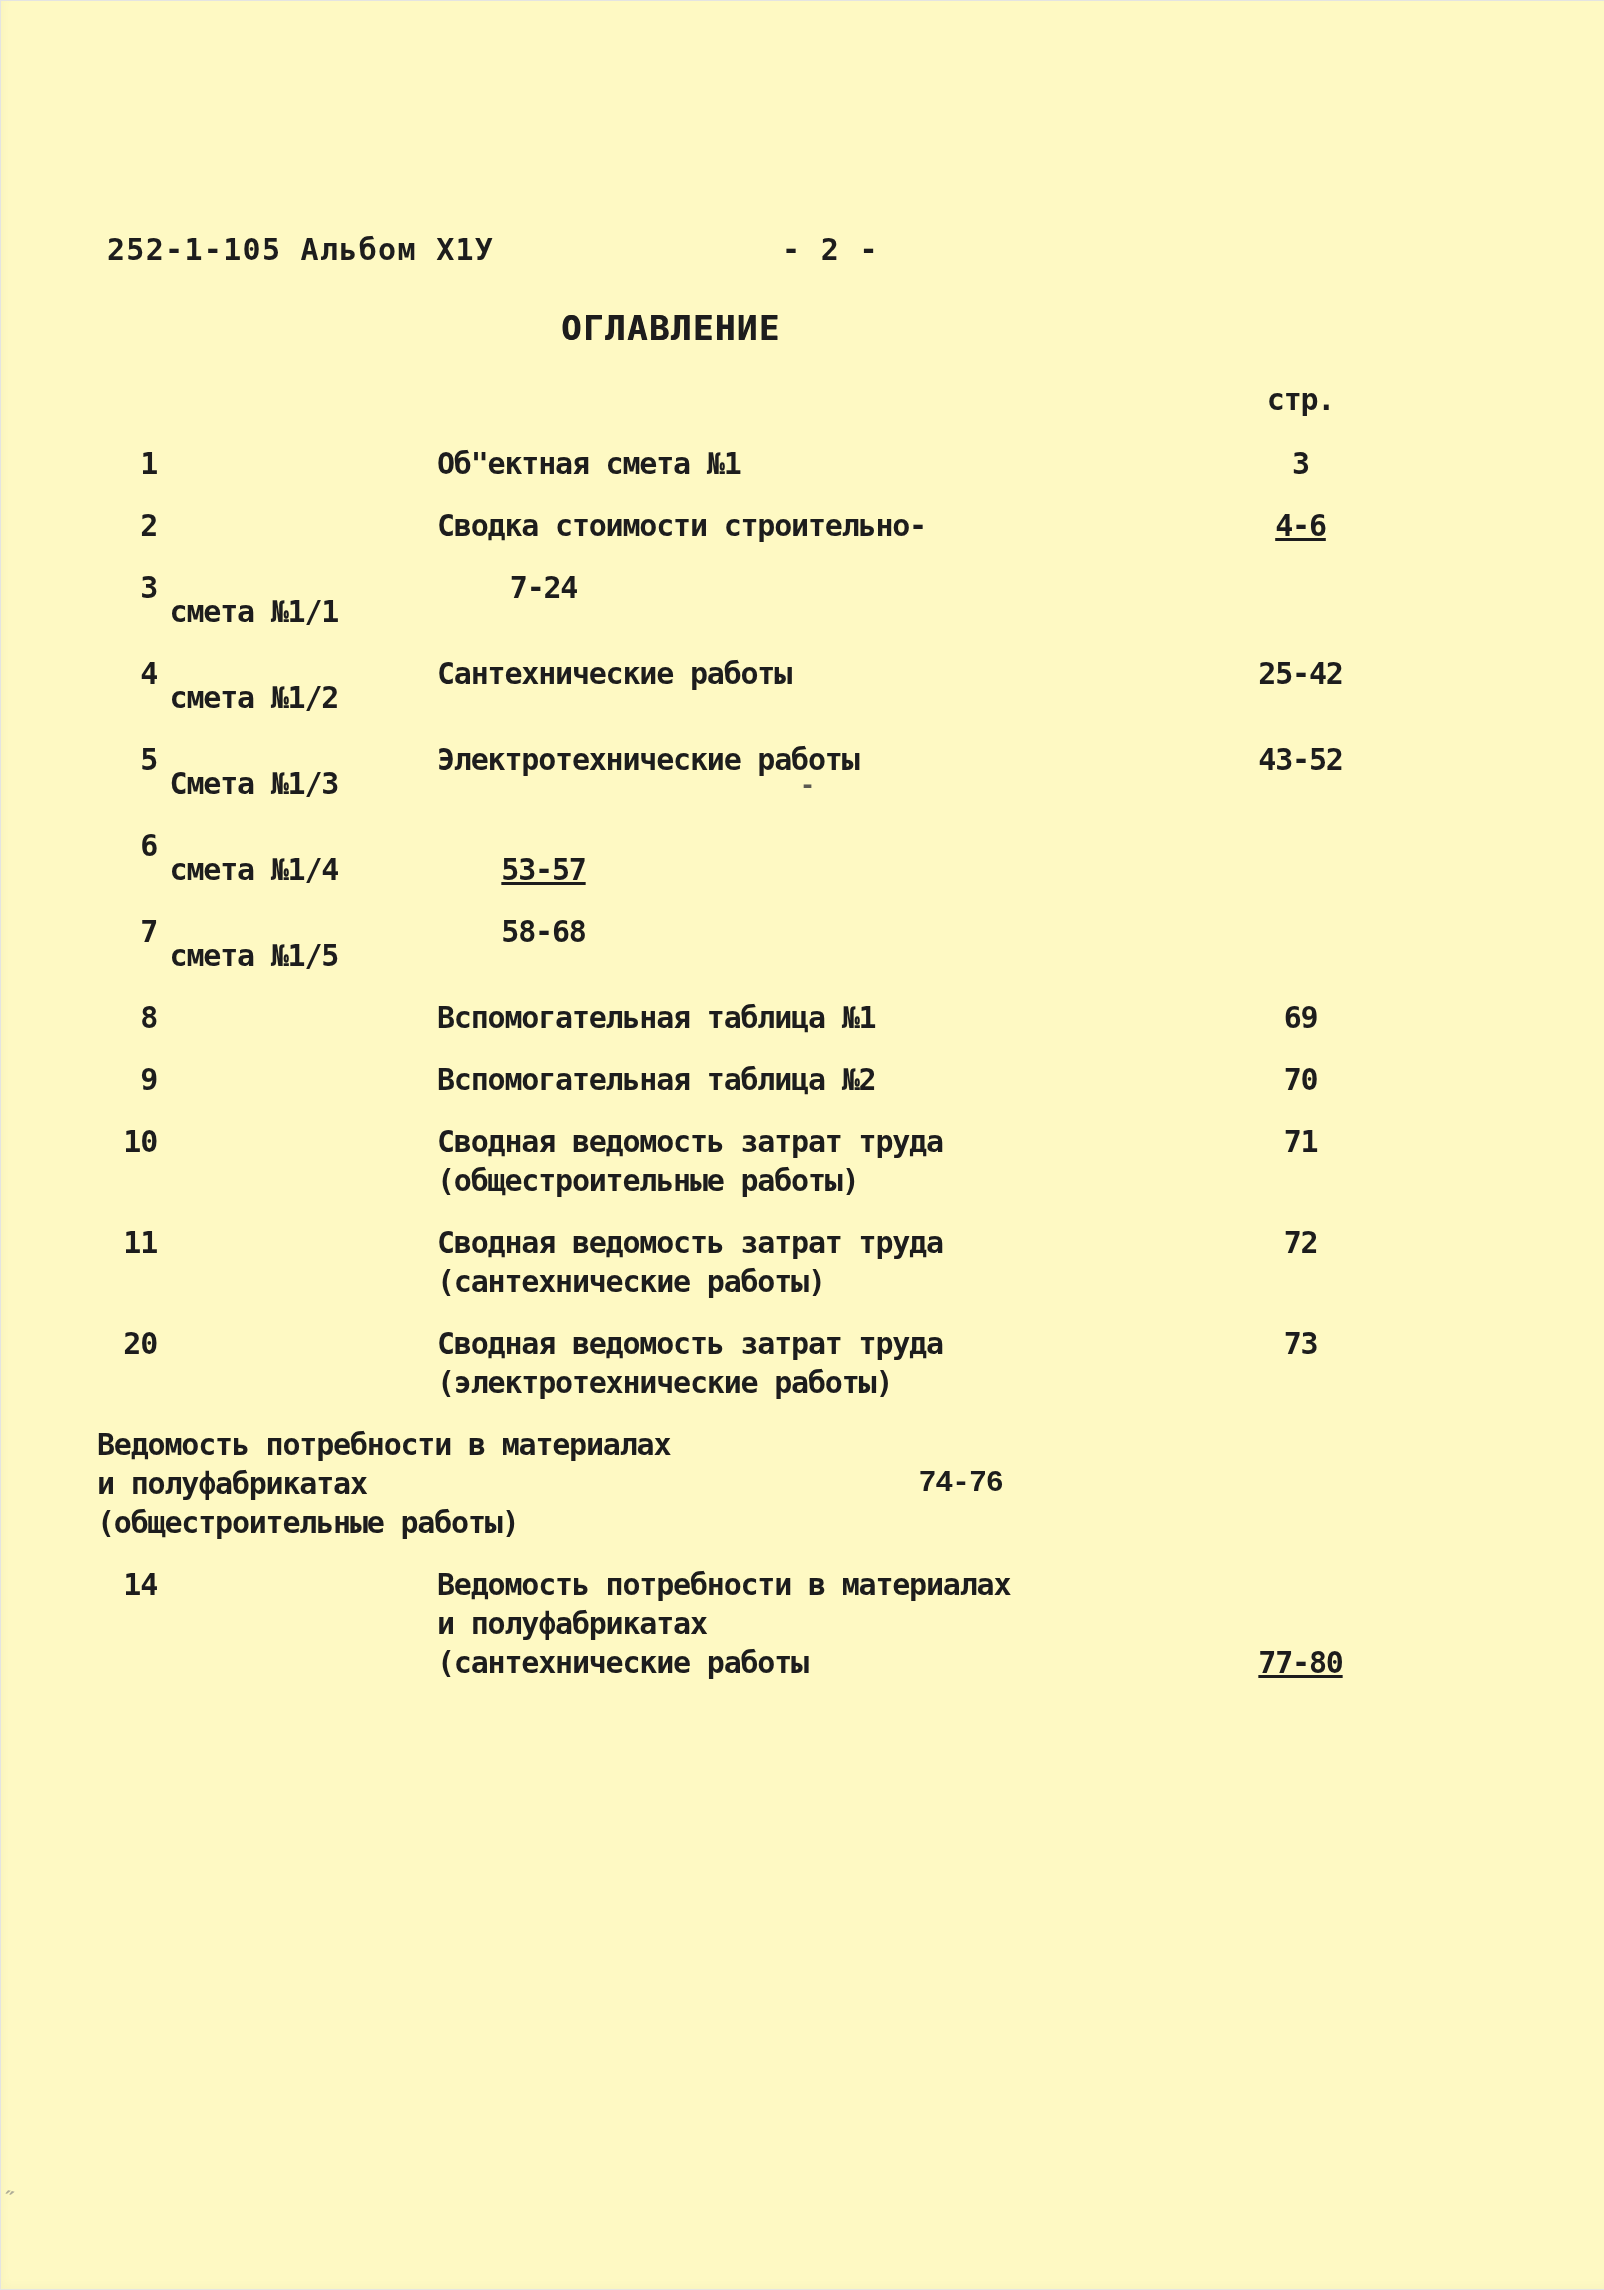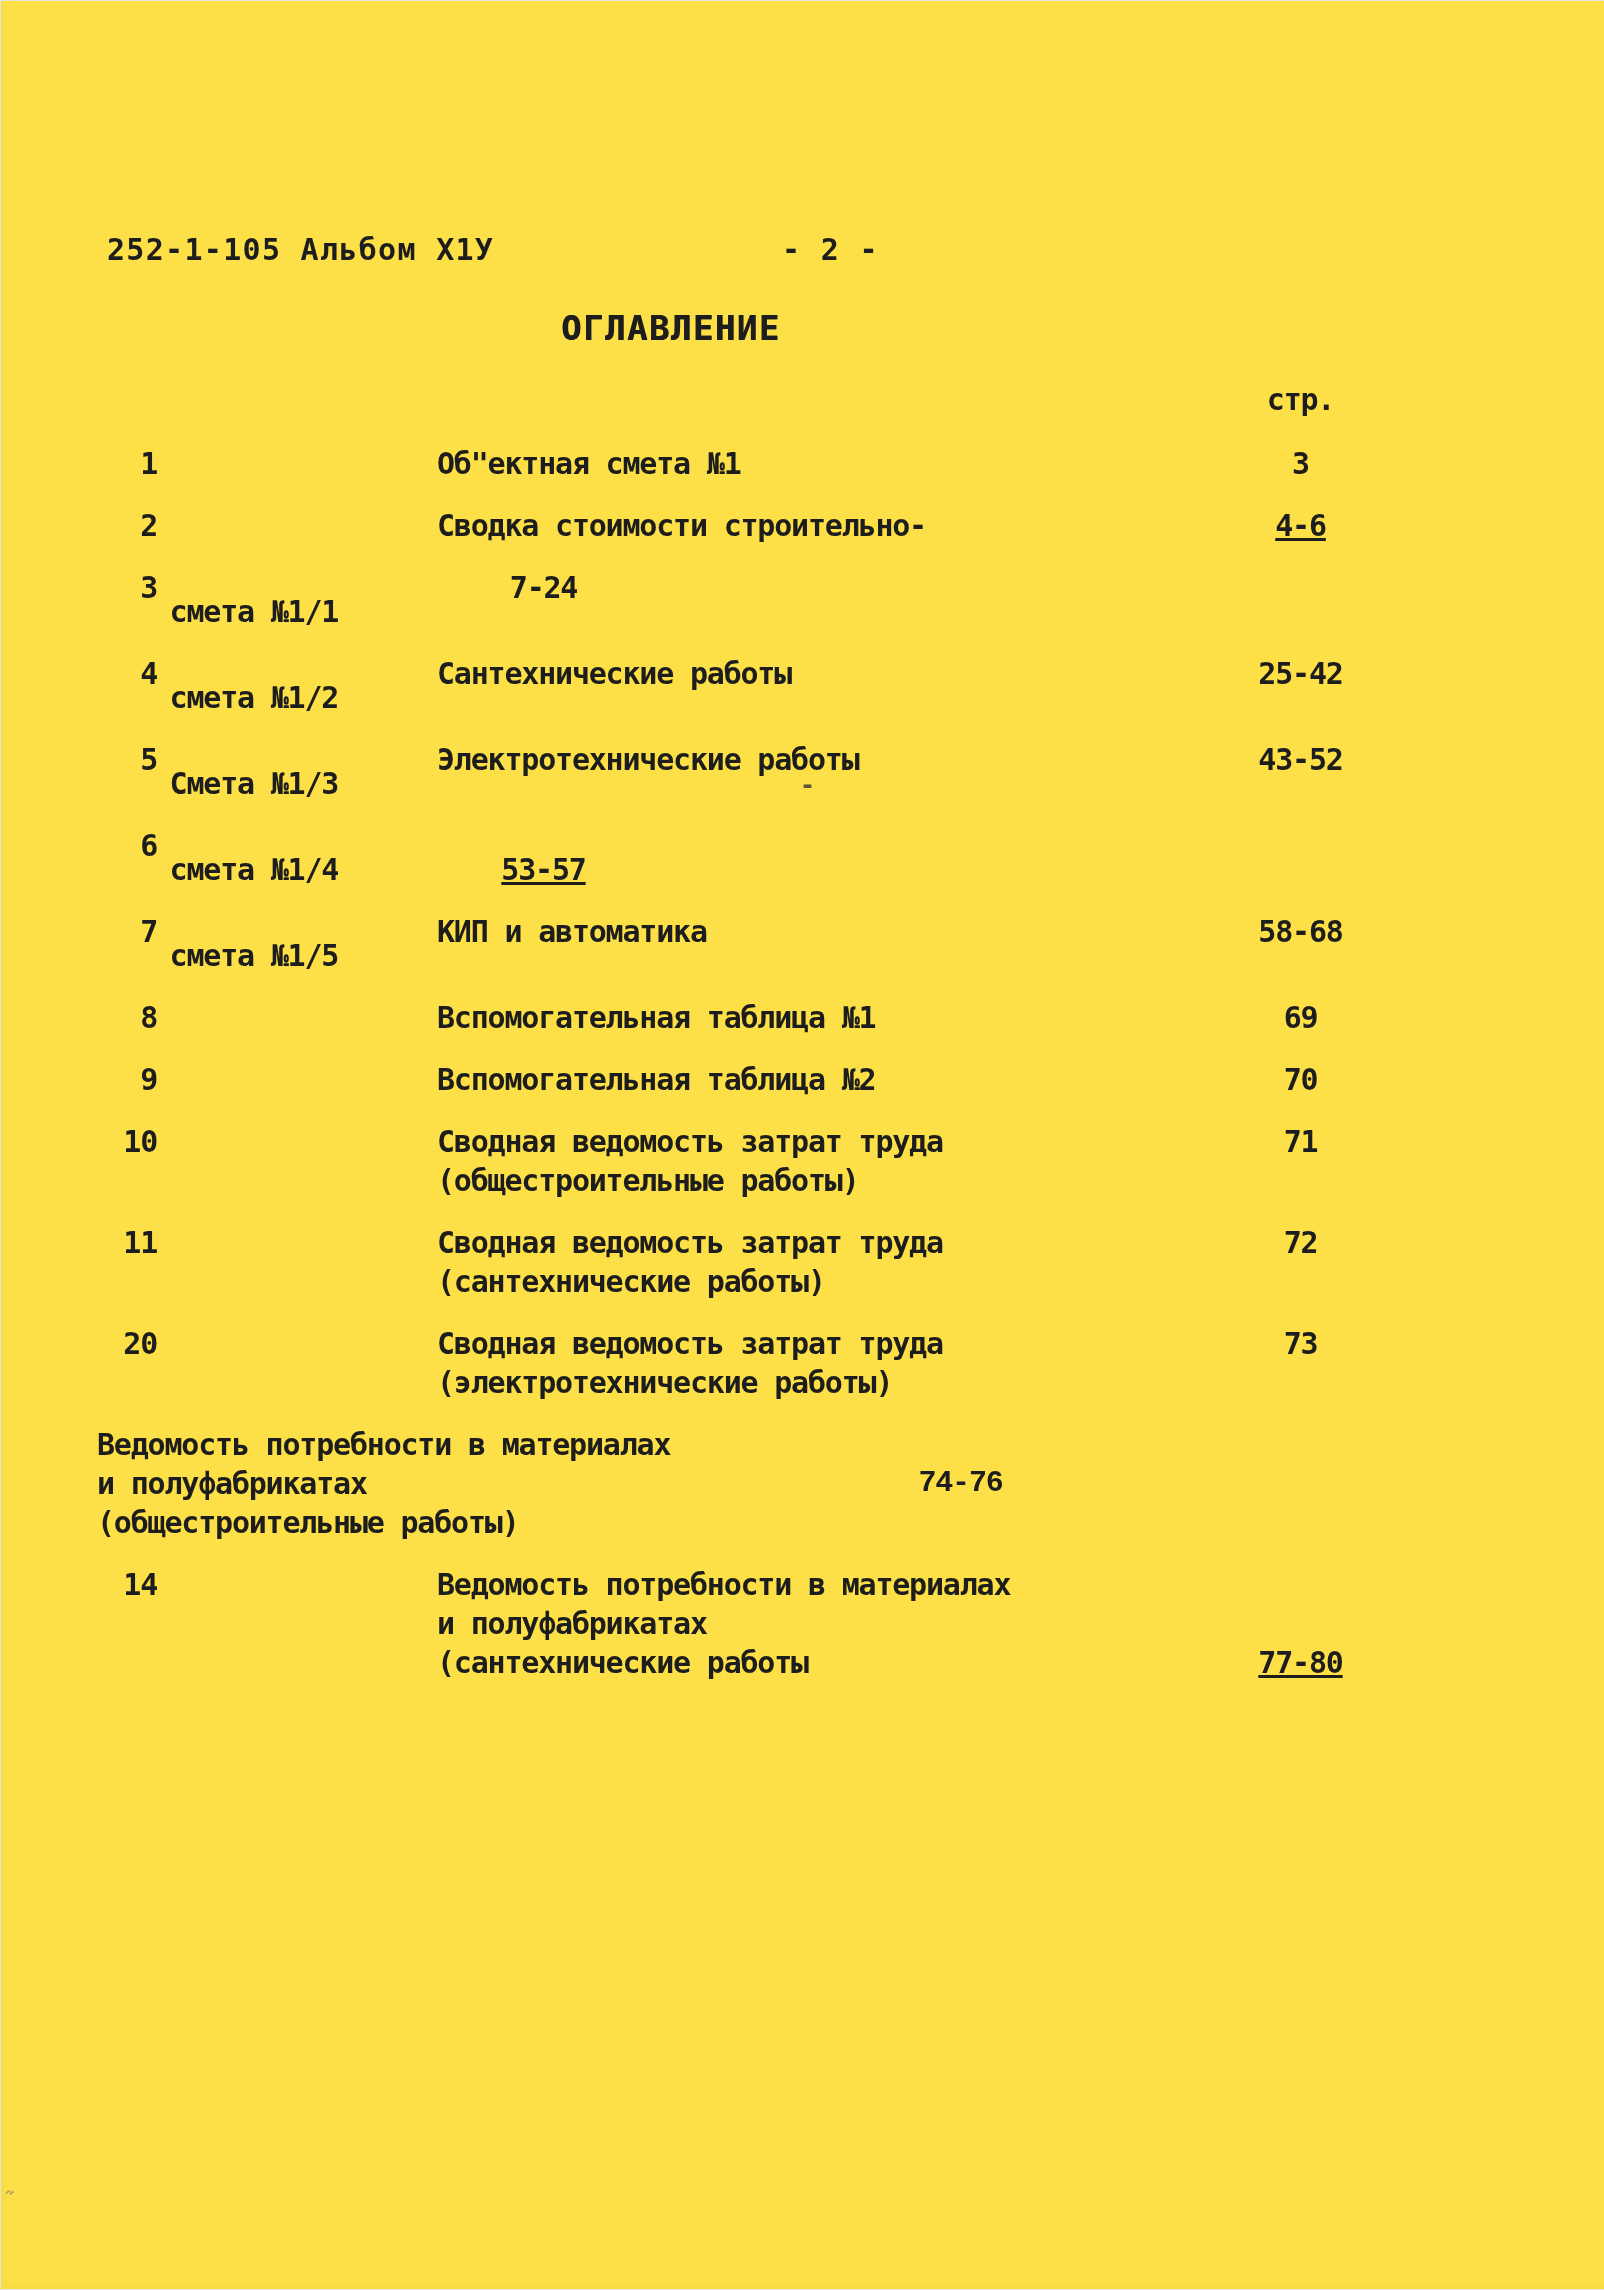--- a/index.html
+++ b/index.html
@@ -7,21 +7,21 @@
     width: 1605px; height: 2290px;
     background: #fbfbfa;
     font-family: "DejaVu Sans Mono", monospace;
     font-weight: bold;
     color: #1d1d1d;
     overflow: hidden;
     position: relative;
   }
   .page {
     position: absolute; inset: 0;
-    background: #fde047;
+    background: #fef9c3;
     box-shadow: inset 0 0 0 1px #e4e4e2, inset 3.9px -3.9px 9.7px rgba(0,0,0,0.025);
     font-size: 30px;
     letter-spacing: -1.2px;
     line-height: 39px;
   }
   .doc-code {
     position: absolute; left: 107px; top: 230px;
     letter-spacing: 1.3px;
   }
   .page-num {
@@ -143,23 +143,20 @@
       <div class="c3">
           <span>53-57</span>
         </div>
     </div>
 
     <div class="row">
       <div class="c1">
           <span class="num">7</span>
           <span class="label">смета №1/5</span>
         </div>
-      <div class="c2">
-          <div class="line">КИП и автоматика</div>
-        </div>
       <div class="c3">
           <span>58-68</span>
         </div>
     </div>
 
     <div class="row">
       <div class="c1">
           <span class="num">8</span>
         </div>
       <div class="c2">

